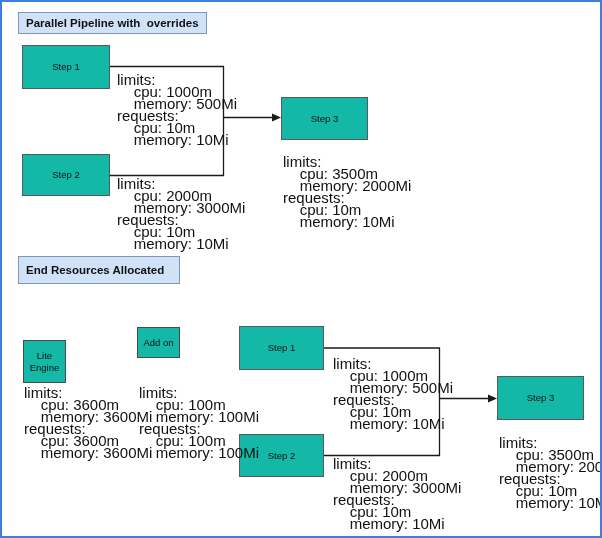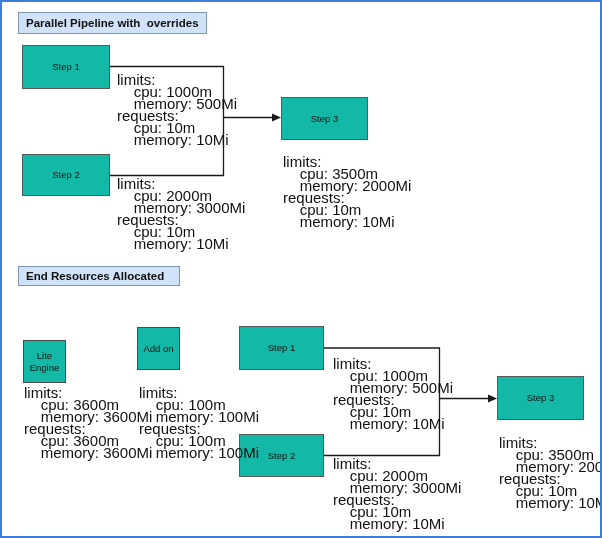--- a/index.html
+++ b/index.html
@@ -100,26 +100,26 @@
     cpu: 10m
     memory: 10Mi</div>
 
   <div class="res" style="left:281px; top:154px;">limits:
     cpu: 3500m
     memory: 2000Mi
 requests:
     cpu: 10m
     memory: 10Mi</div>
 
-  <div class="title-box" style="left:16px; top:264px; width:162px; height:20px;">End Resources Allocated</div>
+  <div class="title-box" style="left:16px; top:254px; width:162px; height:28px;">End Resources Allocated</div>
 
   <div class="node heavy" style="left:21px; top:338px; width:43px; height:43px;">Lite
 Engine</div>
 
-  <div class="node heavy" style="left:135px; top:325px; width:43px; height:43px;">Add on</div>
+  <div class="node heavy" style="left:135px; top:325px; width:43px; height:31px;">Add on</div>
 
   <div class="node" style="left:237px; top:324px; width:85px; height:44px;">Step 1</div>
 
   <div class="node" style="left:237px; top:432px; width:85px; height:43px;">Step 2</div>
 
   <div class="node" style="left:495px; top:374px; width:87px; height:44px;">Step 3</div>
 
   <div class="res" style="left:22px; top:385px;">limits:
     cpu: 3600m
     memory: 3600Mi

